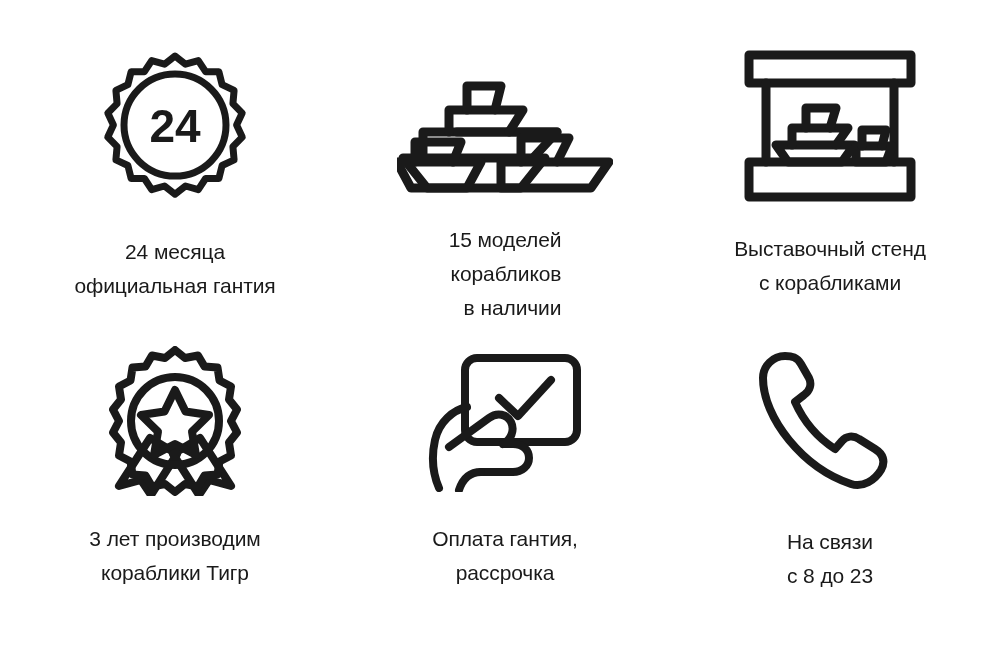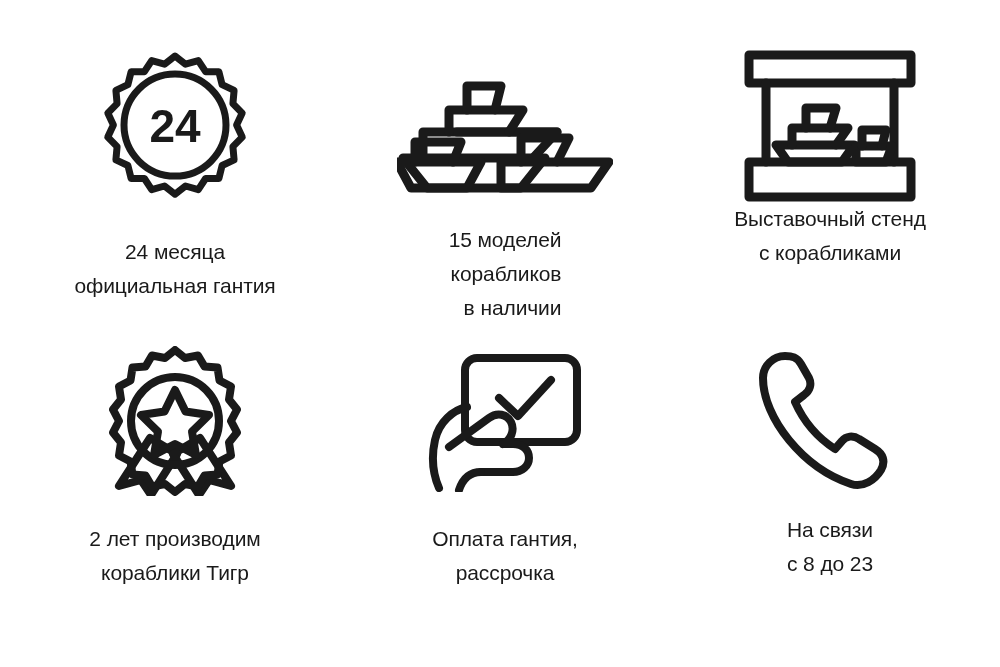--- a/index.html
+++ b/index.html
@@ -46,31 +46,31 @@
   }
 
   
   .cell-warranty .benefit-icon { margin-top: 42px; }
   .cell-warranty .benefit-caption { margin-top: 25px; }
 
   .cell-models .benefit-icon { margin-top: 62px; }
   .cell-models .benefit-caption { margin-top: 27px; text-align: right; }
 
   .cell-showroom .benefit-icon { margin-top: 42px; }
-  .cell-showroom .benefit-caption { }
+  .cell-showroom .benefit-caption { margin-top: 30px; }
 
   
   .cell-experience .benefit-icon { margin-top: 8px; }
   .cell-experience .benefit-caption { margin-top: 26px; }
 
   .cell-installments .benefit-icon { margin-top: 14px; }
   .cell-installments .benefit-caption { margin-top: 30px; }
 
   .cell-contact .benefit-icon { margin-top: 10px; }
-  .cell-contact .benefit-caption { margin-top: 20px; }
+  .cell-contact .benefit-caption { margin-top: 32px; }
 
   .stroke {
     fill: none;
     stroke: #1a1a1a;
     stroke-linecap: round;
     stroke-linejoin: round;
   }
   .badge-num {
     font-family: "Liberation Sans", sans-serif;
     font-weight: bold;
@@ -163,21 +163,21 @@
         L114.5 115.5 L112.5 128.5 L99.5 129.5 L93 140.5 L80 138 L70 146
         L60 138 L47 140.5 L40.5 129.5 L27.5 128.5 L25.5 115.5 L14 109.5
         L16 96.5 L8 86.5 L14 75 L8 63.5 L16 53.5 L14 40.5
         L25.5 34.5 L27.5 21.5 L40.5 20.5 L47 9.5 L60 12 Z"></path>
 
       <circle class="stroke" stroke-width="8" cx="70" cy="75" r="44"></circle>
 
       <path class="stroke" stroke-width="8" d="
         M70 44 L80.5 65.5 L104 69 L87 85.6 L91 109 L70 98 L49 109 L53 85.6 L36 69 L59.5 65.5 Z"></path>
     </svg>
-    <p class="benefit-caption">2 лет производим
+    <p class="benefit-caption">3 лет производим
 кораблики Тигр</p>
   </div>
 
   <div class="benefit-cell cell-installments">
     <svg class="benefit-icon" width="160" height="140" viewBox="0 0 160 140">
 
       <rect class="stroke" stroke-width="8" x="40" y="6" width="112" height="84" rx="12"></rect>
 
       <path class="stroke" stroke-width="8" d="M74 46 L93 64 L126 28"></path>
 

